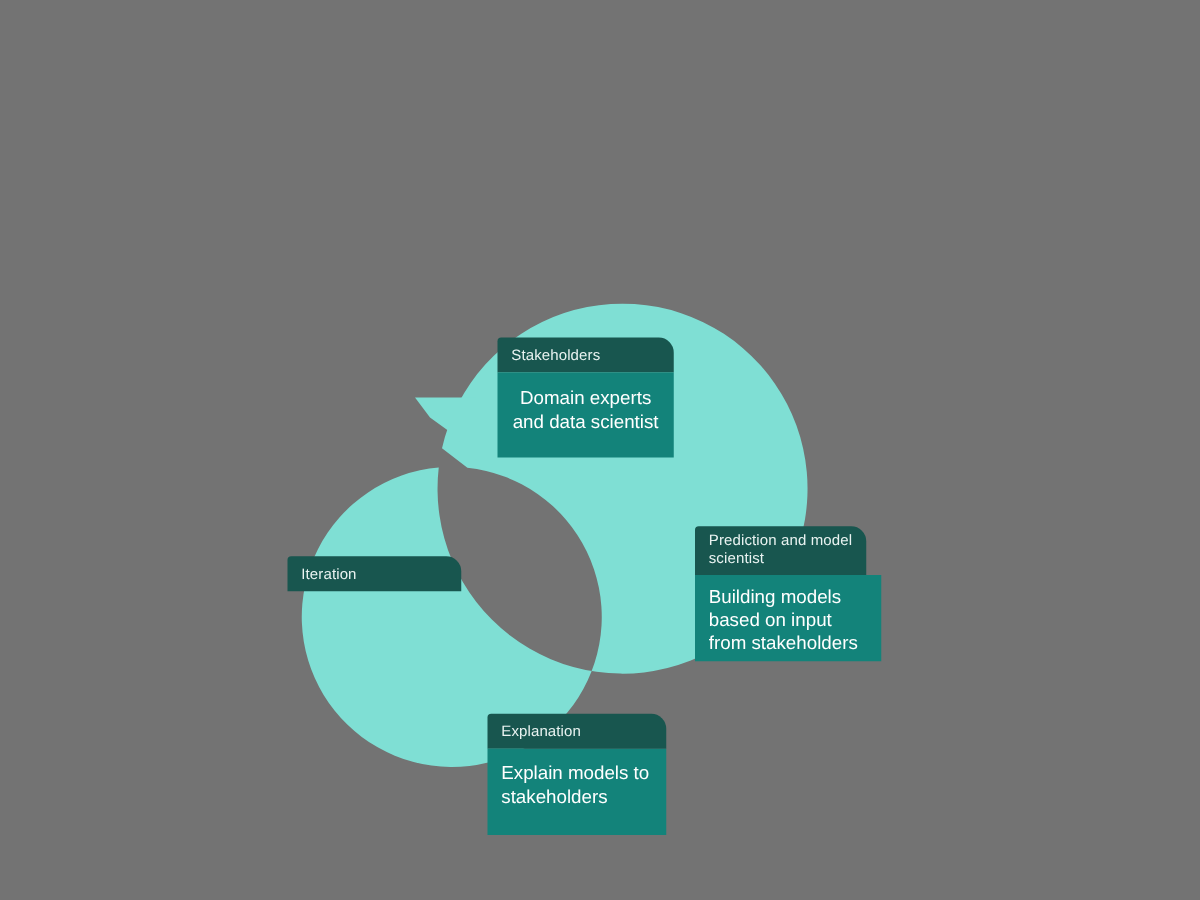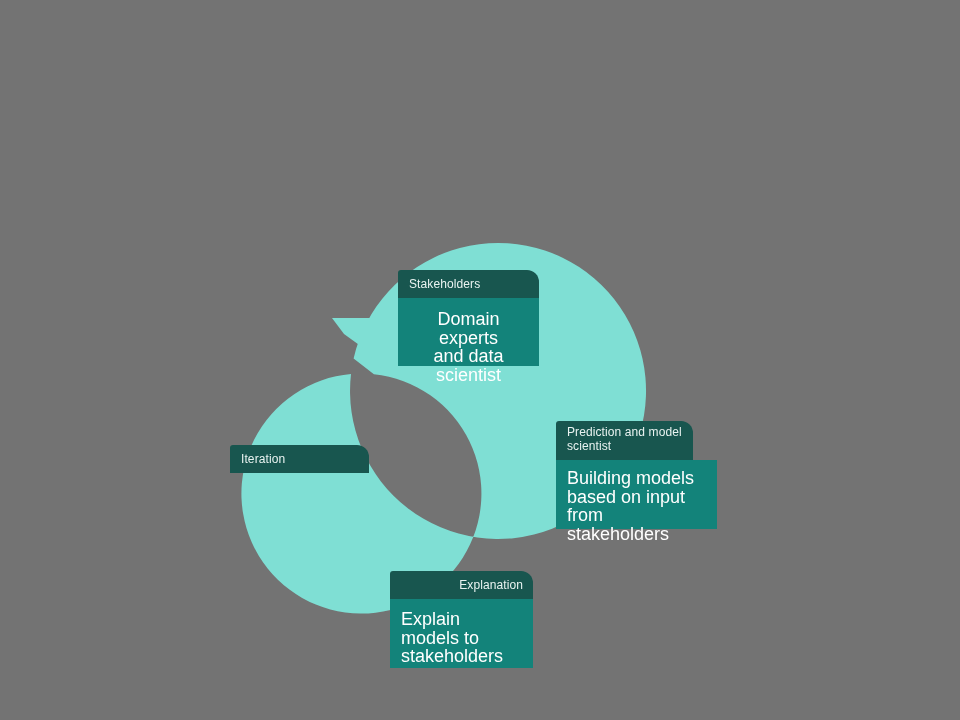--- a/index.html
+++ b/index.html
@@ -49,51 +49,51 @@
     padding: 7px 10px 7px 11px;
     border-top-left-radius: 3px;
     border-top-right-radius: 12px;
     min-height: 27px;
     letter-spacing: 0.1px;
   }
   .card-body {
     box-sizing: border-box;
     background: #13837a;
     color: #ffffff;
-    font-size: 18px;
+    font-size: 15px;
     line-height: 18.5px;
     padding: 12px 11px 13px 11px;
     white-space: pre-line;
   }
   .card-body.center { text-align: center; }
   .card-body.left   { text-align: left; }
 
   
   #card-stakeholders {
     left: 398px; top: 270px; width: 141px;
   }
   #card-stakeholders .card-header { width: 141px; }
   #card-stakeholders .card-body   { width: 141px; height: 68px; padding-top: 12px; }
 
   #card-prediction {
     left: 556px; top: 421px; width: 137px;
   }
   #card-prediction .card-header { width: 137px; min-height: 29px; padding-top: 5px; line-height: 13.5px; }
-  #card-prediction .card-body   { width: 161px; height: 69px; padding-top: 9px; }
+  #card-prediction .card-body   { width: 149px; height: 69px; padding-top: 9px; }
 
   #card-iteration {
     left: 230px; top: 425px; width: 139px; margin-top: 20px;
   }
   #card-iteration .card-header { width: 139px; }
   #card-iteration .card-body   { width: 139px; height: 64px; padding-top: 10px; }
 
   #card-explanation {
     left: 390px; top: 571px; width: 143px;
   }
-  #card-explanation .card-header { width: 143px; text-align: right; }
+  #card-explanation .card-header { width: 143px; }
   #card-explanation .card-body   { width: 143px; height: 69px; padding-top: 11px; }
 </style>
 </head>
 <body>
 
 <div id="stage">
 
   <svg id="ring-layer" viewBox="0 0 960 720">
 
     <path fill="#7fdfd4" d="M 353.6 358.6

